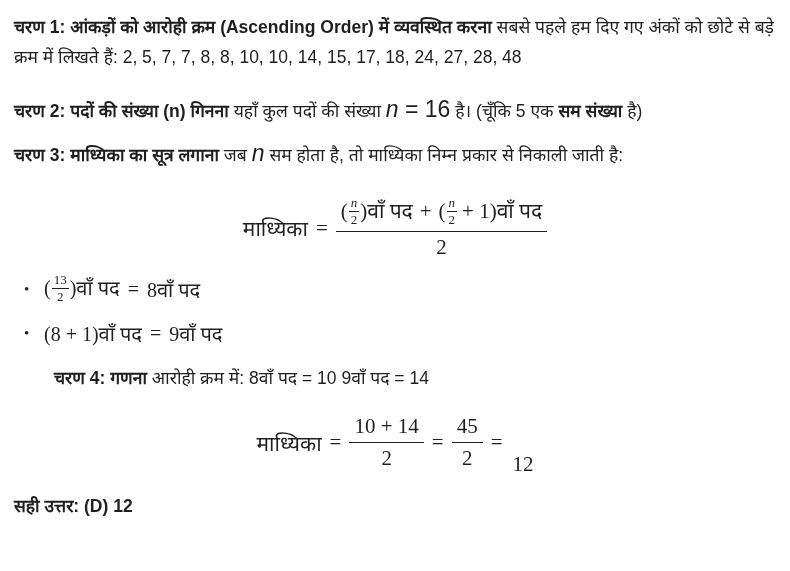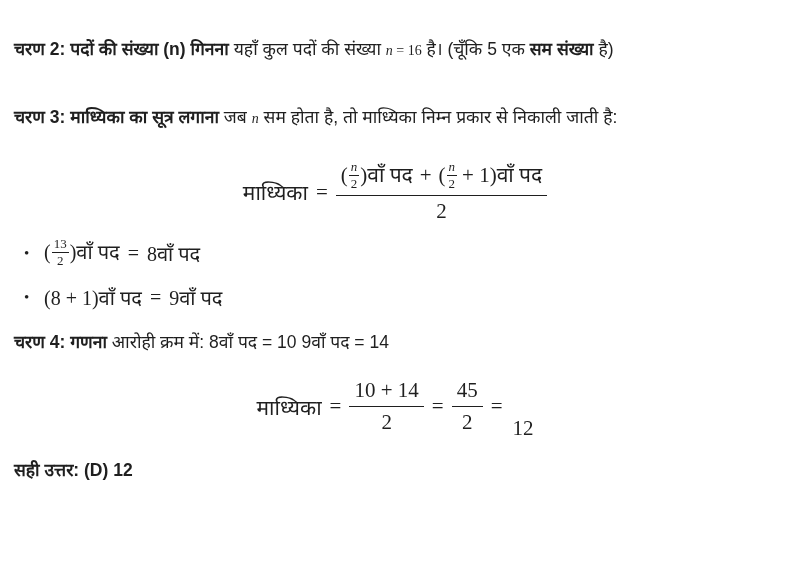--- a/index.html
+++ b/index.html
@@ -8,28 +8,28 @@
     background:#ffffff; color:#1f1f1f;
     font-family:"Liberation Sans","DejaVu Sans",sans-serif;
   }
   .doc {
     box-sizing:border-box; width:790px; height:571px;
     padding:12px 14px 0 14px;
   }
   .para { margin:0; font-size:17.5px; line-height:30px; }
   .para b, .para strong { font-weight:700; }
   .mt-p2 { margin-top:22px; }
-  .mt-p3 { margin-top:36px; }
+  .mt-p3 { margin-top:12px; }
   .mt-yahan { margin-top:18px; }
-  .mt-step4 { margin-top:16px; }
+  .mt-step4 { margin-top:16px;margin-left:40px; }
   .mt-answer { margin-top:20px; }
   .answer { font-weight:700; }
 
   
-  .imath { font-family:Liberation Serif, serif; font-size:14px; }
+  .imath { font-family:Liberation Sans, sans-serif; font-size:23px; }
   .mvar { font-style:italic; }
 
   
   .math-row {
     display:flex; justify-content:center; align-items:center;
     font-family:"Liberation Serif","DejaVu Serif",serif;
     font-size:21px;
   }
   .math-row.f1 { margin-top:26px; height:64px; }
   .math-row.f2 { margin-top:22px; height:56px; }
@@ -62,20 +62,24 @@
     font-size:15px; flex:none;
   }
   .bi-seg { white-space:nowrap; }
   .bi-eq { margin:0 8px; }
 </style>
 </head>
 <body>
 
 <div class="doc">
 
+  <p class="para">
+    <strong>चरण 1: आंकड़ों को आरोही क्रम (Ascending Order) में व्यवस्थित करना</strong>
+    <span>सबसे पहले हम दिए गए अंकों को छोटे से बड़े क्रम में लिखते हैं: 2, 5, 7, 7, 8, 8, 10, 10, 14, 15, 17, 18, 24, 27, 28, 48</span>
+  </p>
 
   <p class="para mt-p2">
     <strong>चरण 2: पदों की संख्या (n) गिनना</strong>
     <span>यहाँ कुल पदों की संख्या</span>
     <span class="imath"><span class="mvar">n</span> <span>= 16</span></span>
     <span>है। (चूँकि 5 एक</span>
     <strong>सम संख्या</strong>
     <span>है)</span>
   </p>
 

